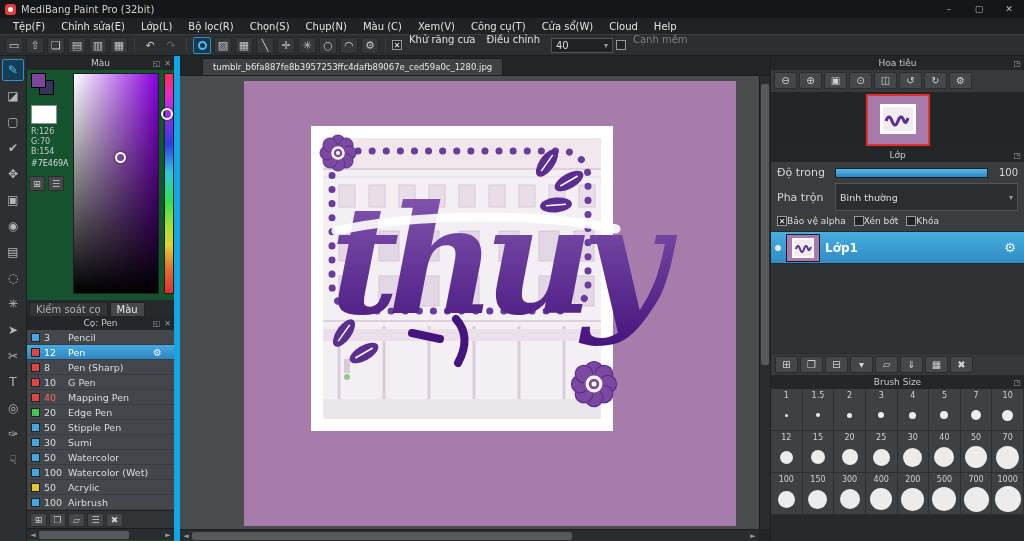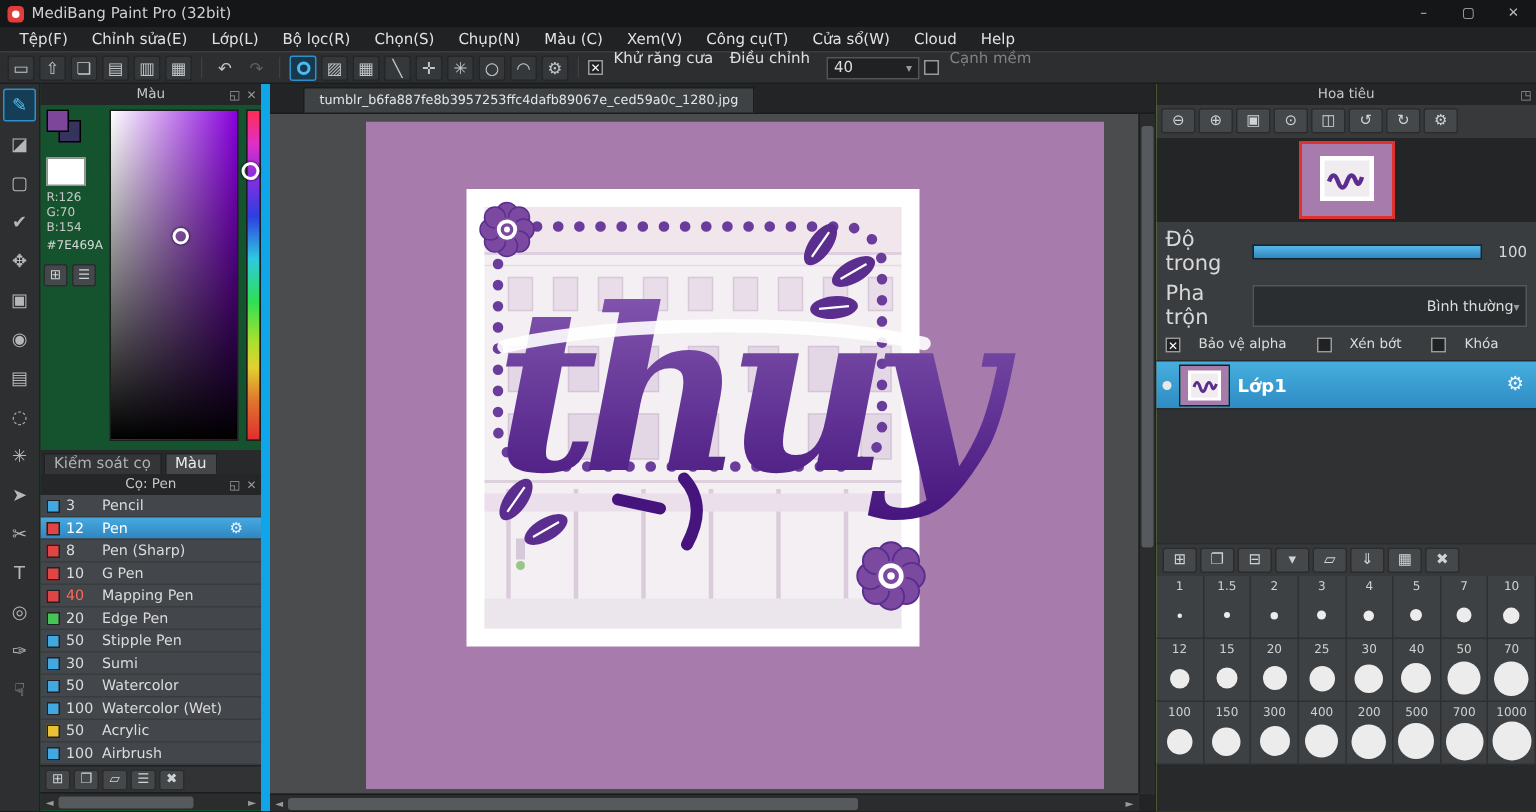--- a/index.html
+++ b/index.html
@@ -84,26 +84,26 @@
 .hscroll{position:absolute;left:0;right:11px;bottom:0;height:12px;background:#2a2c2d;border-top:1px solid #1b1c1d;display:flex;align-items:center}
 .corner{position:absolute;right:0;bottom:0;width:11px;height:12px;background:#232425}
 
 .rightpanel{position:absolute;right:0;top:0;bottom:0;width:254px;background:#bef264;border-left:1px solid #1e1f20;display:flex;flex-direction:column}
 .nav-toolbar{height:22px;display:flex;gap:2px;padding:2px 3px;background:#37393b;flex:none}
 .nav-btn{width:23px;height:17px;display:flex;align-items:center;justify-content:center;background:#45484a;border:1px solid #2a2c2d;font-size:10px;color:#cfd3d5;border-radius:2px}
 .nav-thumb-area{height:56px;background:#242526;display:flex;align-items:center;justify-content:center;flex:none}
 .nav-thumb{outline:2px solid #e03131;line-height:0}
 .layer-controls{flex:none;background:#3a3d3f;padding:2px 0}
 .lp-row{display:flex;align-items:center;gap:6px;padding:2px 6px;font-size:10px}
-.lp-label{width:52px;flex:none;color:#d8d8d8;font-size:14px}
+.lp-label{width:52px;flex:none;color:#d8d8d8;font-size:11px}
 .slider{flex:1;height:10px;background:#1d3c50;border:1px solid #17242c;position:relative}
 .slider-fill{position:absolute;top:0;bottom:0;left:0;width:100%;background:linear-gradient(#57b8e8,#2f86c0)}
 .lp-val{width:24px;text-align:right;font-size:10px;flex:none}
-.blend-dd{flex:1;height:28px;background:#2b2e30;border:1px solid #555;display:flex;align-items:center;justify-content:flex-end;padding:0 4px;font-size:9.5px;color:#ddd}
-.check-row{display:flex;align-items:center;gap:12px;padding:3px 6px}
+.blend-dd{flex:1;height:28px;background:#2b2e30;border:1px solid #555;display:flex;align-items:center;justify-content:space-between;padding:0 4px;font-size:9.5px;color:#ddd}
+.check-row{display:flex;align-items:center;gap:0;padding:3px 6px}
 .ck-label{font-size:9px;color:#dcdcdc;margin-right:8px;white-space:nowrap}
 .layer-list{height:122px;background:#2f3132;flex:none;border-top:1px solid #26282a}
 .layer-row{height:32px;display:flex;align-items:center;gap:6px;background:linear-gradient(#46aede,#2f8cc4);border-bottom:1px solid #24292c;padding:0 8px 0 4px}
 .eye-dot{width:6px;height:6px;border-radius:50%;background:#e8e8e8;flex:none}
 .layer-thumb{width:32px;height:26px;background:#fff;outline:1px solid #1d1e1f;line-height:0;flex:none}
 .layer-name{font-size:12px;font-weight:bold;color:#fff}
 .layer-gear{margin-left:auto;font-size:13px;color:#eaf6ff}
 .layer-gear::after{content:"⚙"}
 .layer-btns{height:22px;display:flex;align-items:center;gap:2px;padding:0 4px;background:#36383a;border-top:1px solid #2a2c2d;flex:none}
 .lb{width:23px;height:17px;display:flex;align-items:center;justify-content:center;background:#45484a;border:1px solid #2a2c2d;border-radius:2px;font-size:10px;color:#cfd3d5}
@@ -505,20 +505,26 @@
       <div class="nav-thumb-area">
         <span class="nav-thumb">
           <svg width="60" height="48" viewBox="0 0 60 48">
             <rect width="60" height="48" fill="#a77cad"></rect>
             <rect x="12" y="8" width="36" height="30" fill="#ffffff"></rect>
             <rect x="15" y="11" width="30" height="24" fill="#f0ecef"></rect>
             <path d="M18 25 q3 -8 6 0 t6 0 t6 0 q2 4 4 -3" stroke="#5b2d8e" stroke-width="3" fill="none"></path>
           </svg>
         </span>
       </div>
+      <div class="panel-h">
+        <span>Lớp</span>
+        <span class="ph-icons">
+            <span class="icon-dock"></span>
+          </span>
+      </div>
       <div class="layer-controls">
         <div class="lp-row">
           <span class="lp-label">Độ trong</span>
           <div class="slider">
               <div class="slider-fill"></div>
             </div>
           <span class="lp-val">100</span>
         </div>
         <div class="lp-row">
           <span class="lp-label">Pha trộn</span>
@@ -555,20 +561,26 @@
 
       <span class="lb">⊞</span>
           <span class="lb">❐</span>
           <span class="lb">⊟</span>
           <span class="lb">▾</span>
           <span class="lb">▱</span>
           <span class="lb">⇓</span>
           <span class="lb">▦</span>
           <span class="lb">✖</span>
         </div>
+      <div class="panel-h">
+        <span>Brush Size</span>
+        <span class="ph-icons">
+            <span class="icon-dock"></span>
+          </span>
+      </div>
       <div class="size-grid">
 
           <div class="size-cell">
             <span class="size-label">1</span>
             <span class="size-dot" style="width: 3px; height: 3px;"></span>
           </div>
 
           <div class="size-cell">
             <span class="size-label">1.5</span>
             <span class="size-dot" style="width: 4px; height: 4px;"></span>

